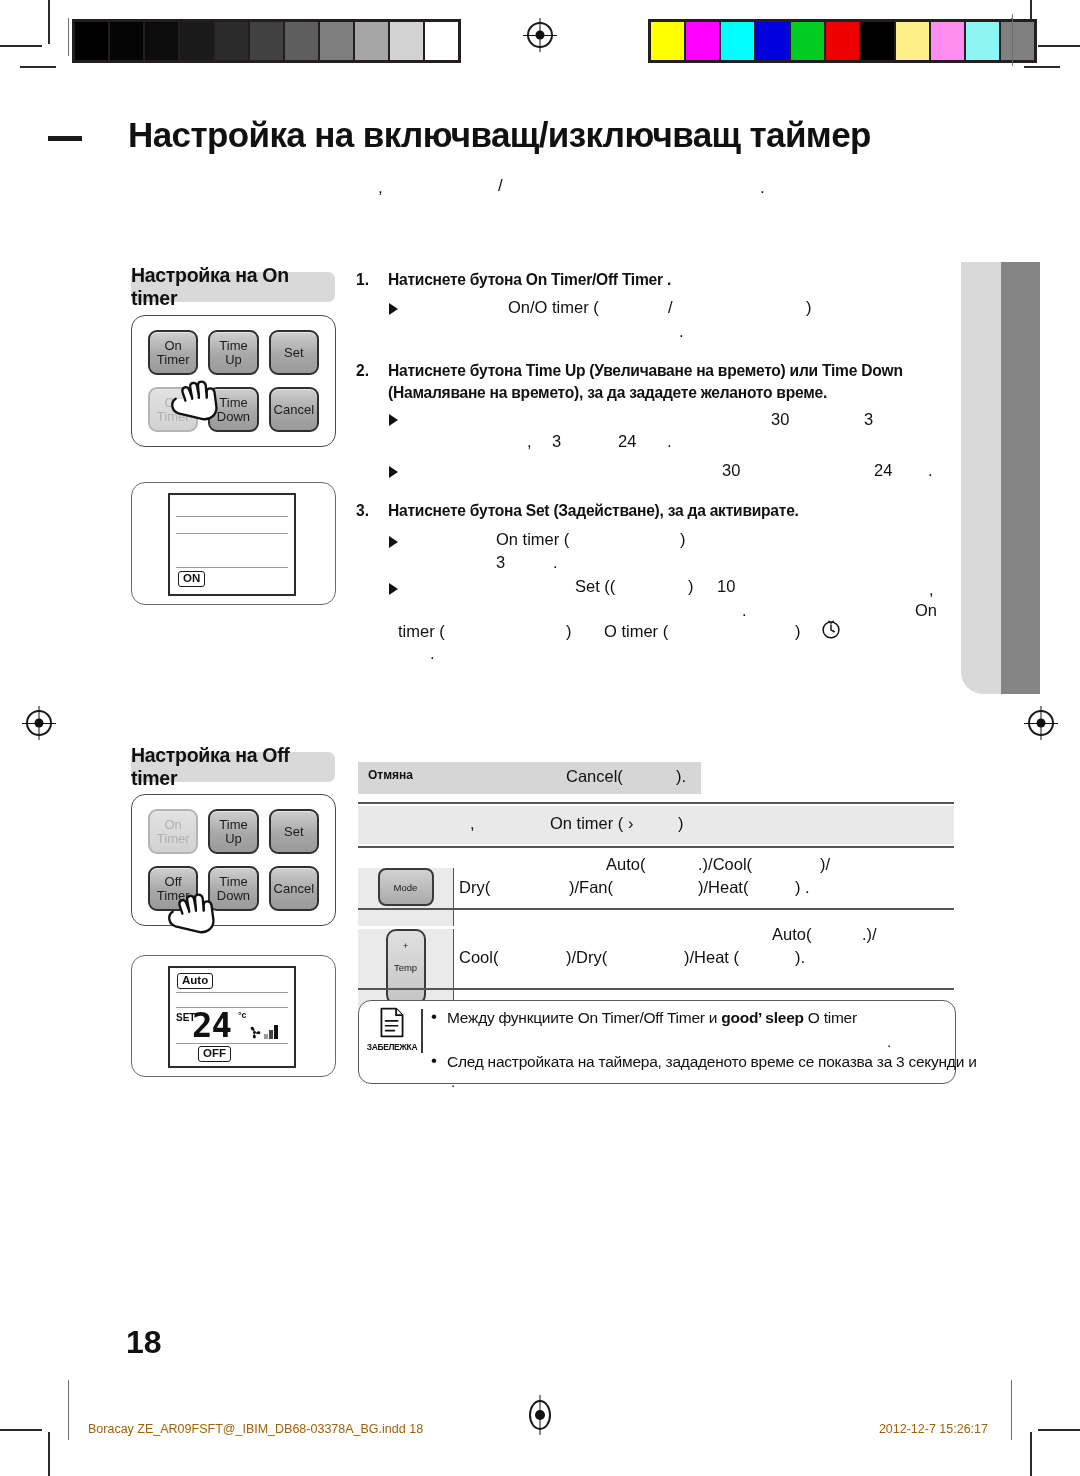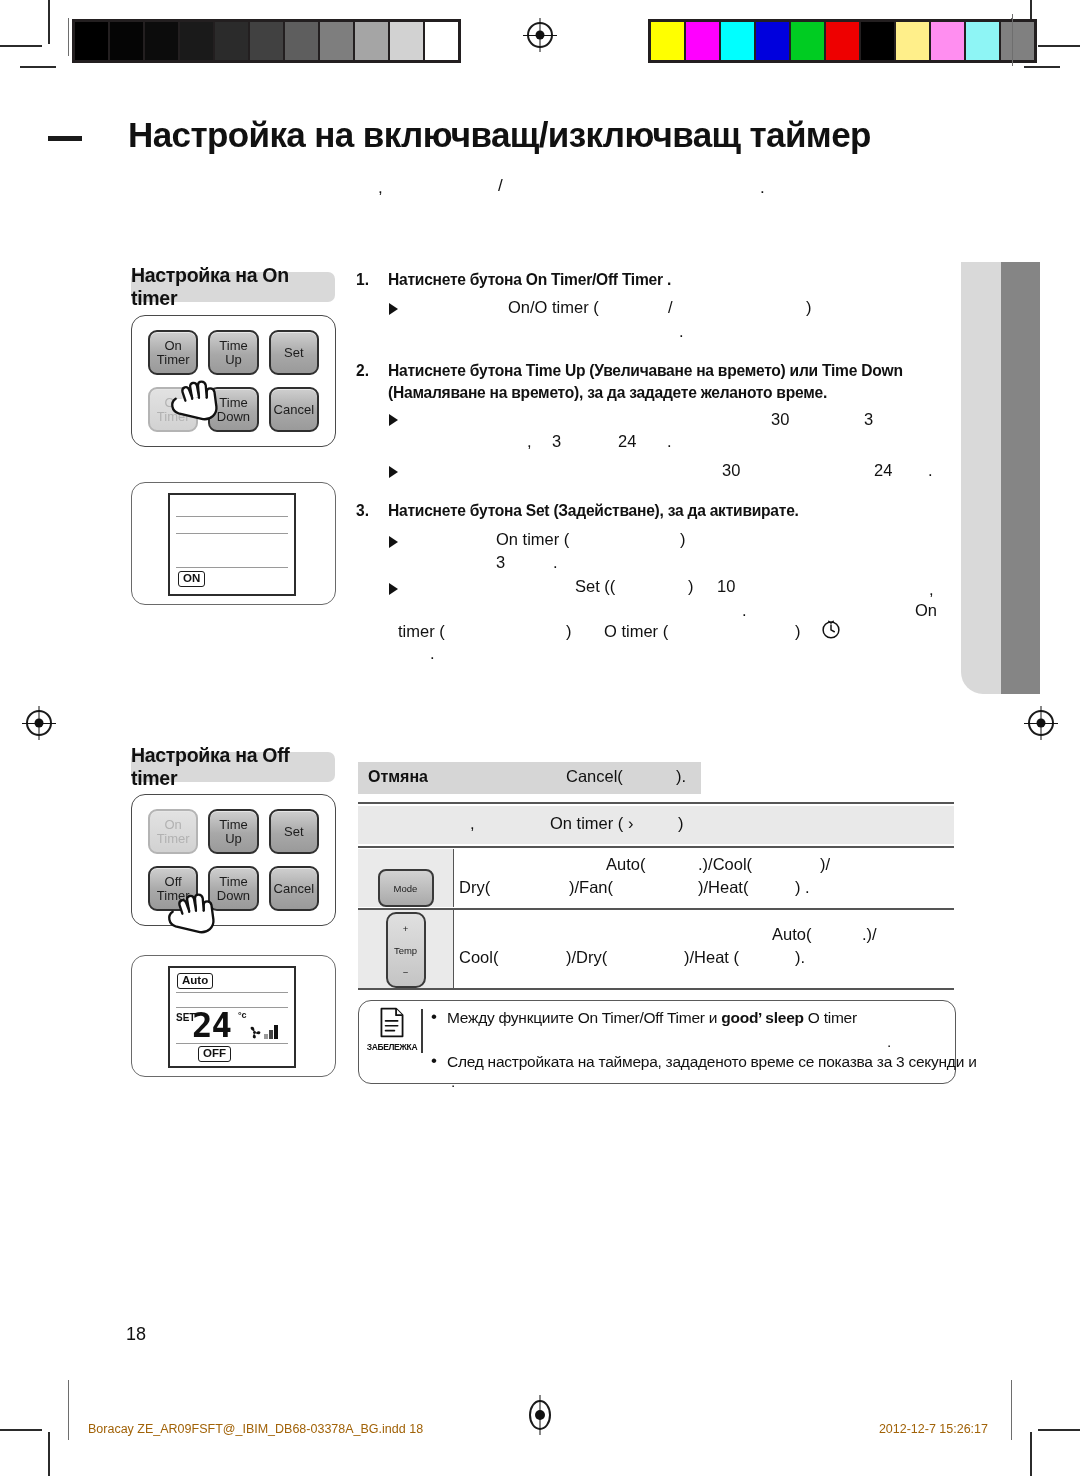--- a/index.html
+++ b/index.html
@@ -65,21 +65,21 @@
   
   .step{position:absolute;font-size:15.6px;font-weight:700;letter-spacing:-.25px;}
   .stepnum{position:absolute;font-size:15.6px;font-weight:700;}
   .tri{position:absolute;width:0;height:0;border-left:9px solid #111;
        border-top:6px solid transparent;border-bottom:6px solid transparent;}
   .gtx{position:absolute;font-size:16.5px;color:#111;white-space:nowrap;}
   .trow{position:absolute;box-sizing:border-box;}
   .hdr{background:#d6d6d6;}
   .sub2{background:#e9e9e9;}
   .cellico{position:absolute;background:#eaeaea;box-sizing:border-box;
-           border-right:1.6px solid #555;display:flex;align-items:flex-end;justify-content:center;}
+           border-right:1.6px solid #555;display:flex;align-items:flex-start;justify-content:center;margin-top:19px;}
   .rule{position:absolute;background:#555;}
   .modebtn{width:52px;height:34px;border:2px solid #3a3a3a;border-radius:8px;
            background:linear-gradient(#d2d2d2,#a9a9a9);
            display:flex;align-items:center;justify-content:center;font-size:9.5px;color:#1c1c1c;}
   .tempbtn{width:40px;height:76px;border:2px solid #3a3a3a;border-radius:10px;
            background:linear-gradient(#e0e0e0,#c4c4c4);
            display:flex;flex-direction:column;align-items:center;justify-content:space-around;
            font-size:9.5px;color:#1c1c1c;padding:3px 0;box-sizing:border-box;}
 
   
@@ -87,21 +87,21 @@
   .noteico{position:absolute;width:54px;text-align:center;}
   .notelbl{font-size:8.5px;font-weight:700;letter-spacing:-.4px;}
   .notediv{position:absolute;width:1.6px;background:#3a3a3a;}
   .nline{position:absolute;font-size:15.5px;letter-spacing:-.25px;white-space:nowrap;}
   .bul{position:absolute;font-size:17px;}
 
   
   .tabL{position:absolute;background:#d9d9d9;border-radius:0 0 0 22px;}
   .tabR{position:absolute;background:#858585;}
 
-  .pgno{position:absolute;font-size:18px;font-weight:400;}
+  .pgno{position:absolute;font-size:32px;font-weight:700;}
   .foot{position:absolute;font-size:12.5px;color:#a16207;white-space:nowrap;}
   .vline{position:absolute;background:#6e6e6e;width:1.4px;}
 </style>
 </head>
 <body>
 
 <div class="page">
 
   <div class="cm" style="left:48px;top:0;width:2px;height:44px;"></div>
   <div class="cm" style="left:0;top:45px;width:42px;height:2px;"></div>
@@ -317,21 +317,21 @@
         <path d="M11.2 13.6c-2 3.4-2.4 5.6 0 6.6 2 0.9 3.4-1.4 2.2-3.8-0.8-1.7-2.2-2.8-2.2-2.8z" fill="#111"></path>
       </svg>
       <span style="position:absolute;left:94px;top:66px;width:3.5px;height:5px;background:#9a9a9a;"></span>
       <span style="position:absolute;left:99px;top:62px;width:3.5px;height:9px;background:#444;"></span>
       <span style="position:absolute;left:104px;top:57px;width:3.5px;height:14px;background:#111;"></span>
       <span class="tag" style="left:28px;top:78px;">OFF</span>
     </div>
   </div>
 
   <div class="trow hdr" style="left:358px;top:762px;width:343px;height:32px;"></div>
-  <div style="position:absolute;left:368px;top:768px;font-size:16px;font-weight:700;">Отмяна</div>
+  <div style="position:absolute;left:368px;top:768px;font-size:12px;font-weight:700;">Отмяна</div>
   <div class="gtx" style="left:566px;top:767px;">Cancel(</div>
   <div class="gtx" style="left:676px;top:767px;">).</div>
 
   <div class="rule" style="left:358px;top:802px;width:596px;height:2.4px;"></div>
   <div class="trow sub2" style="left:358px;top:806px;width:596px;height:38px;"></div>
   <div class="gtx" style="left:470px;top:814px;">,</div>
   <div class="gtx" style="left:550px;top:814px;">On timer (  ›</div>
   <div class="gtx" style="left:678px;top:814px;">)</div>
   <div class="rule" style="left:358px;top:846px;width:596px;height:2.4px;"></div>
 

